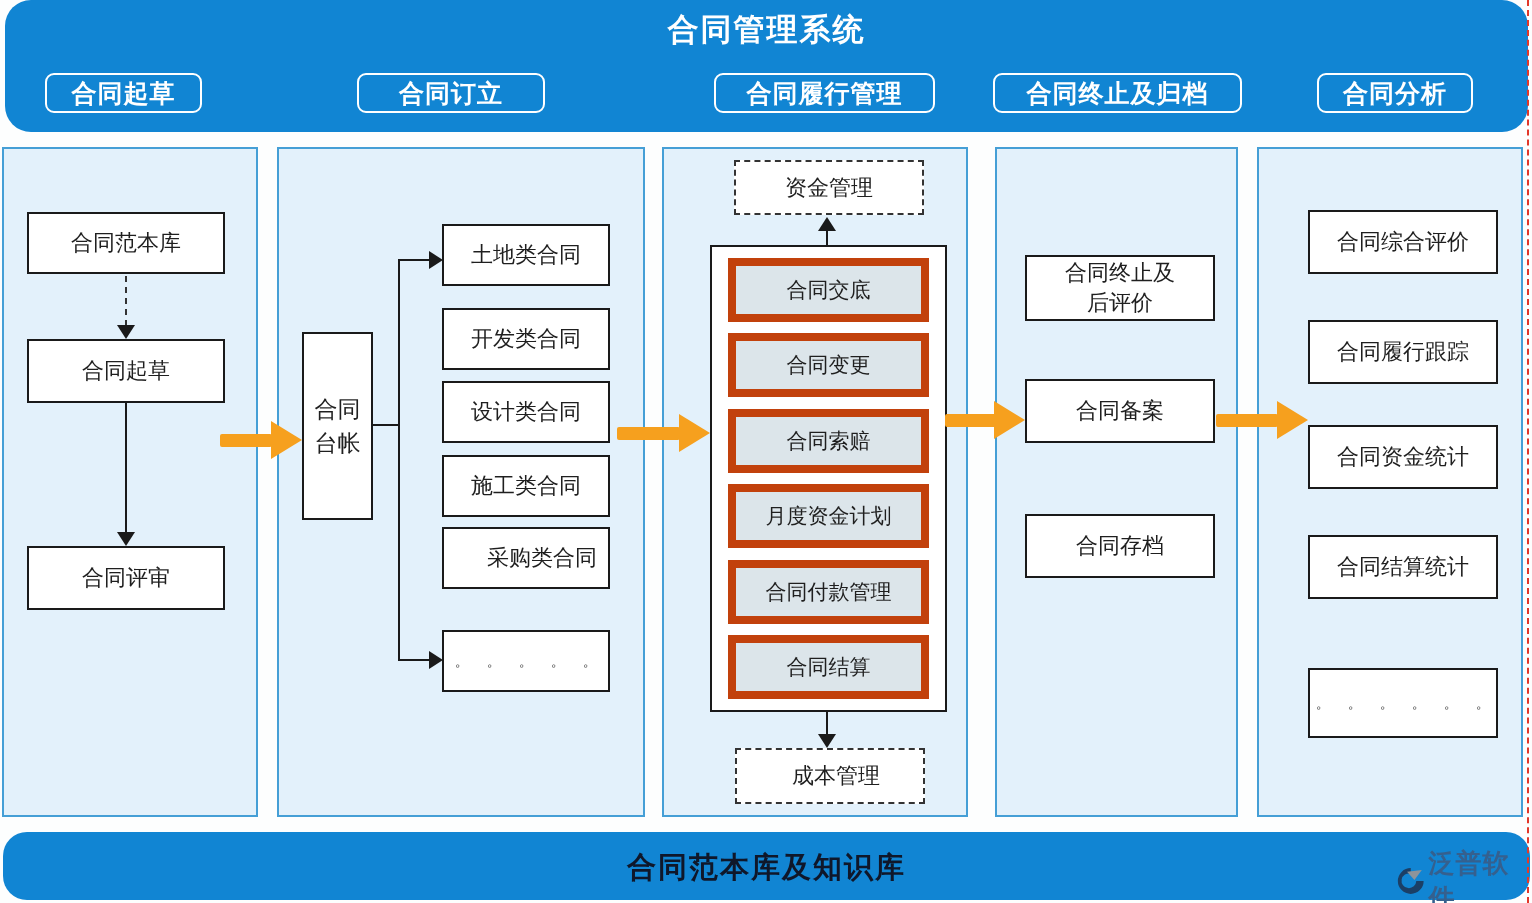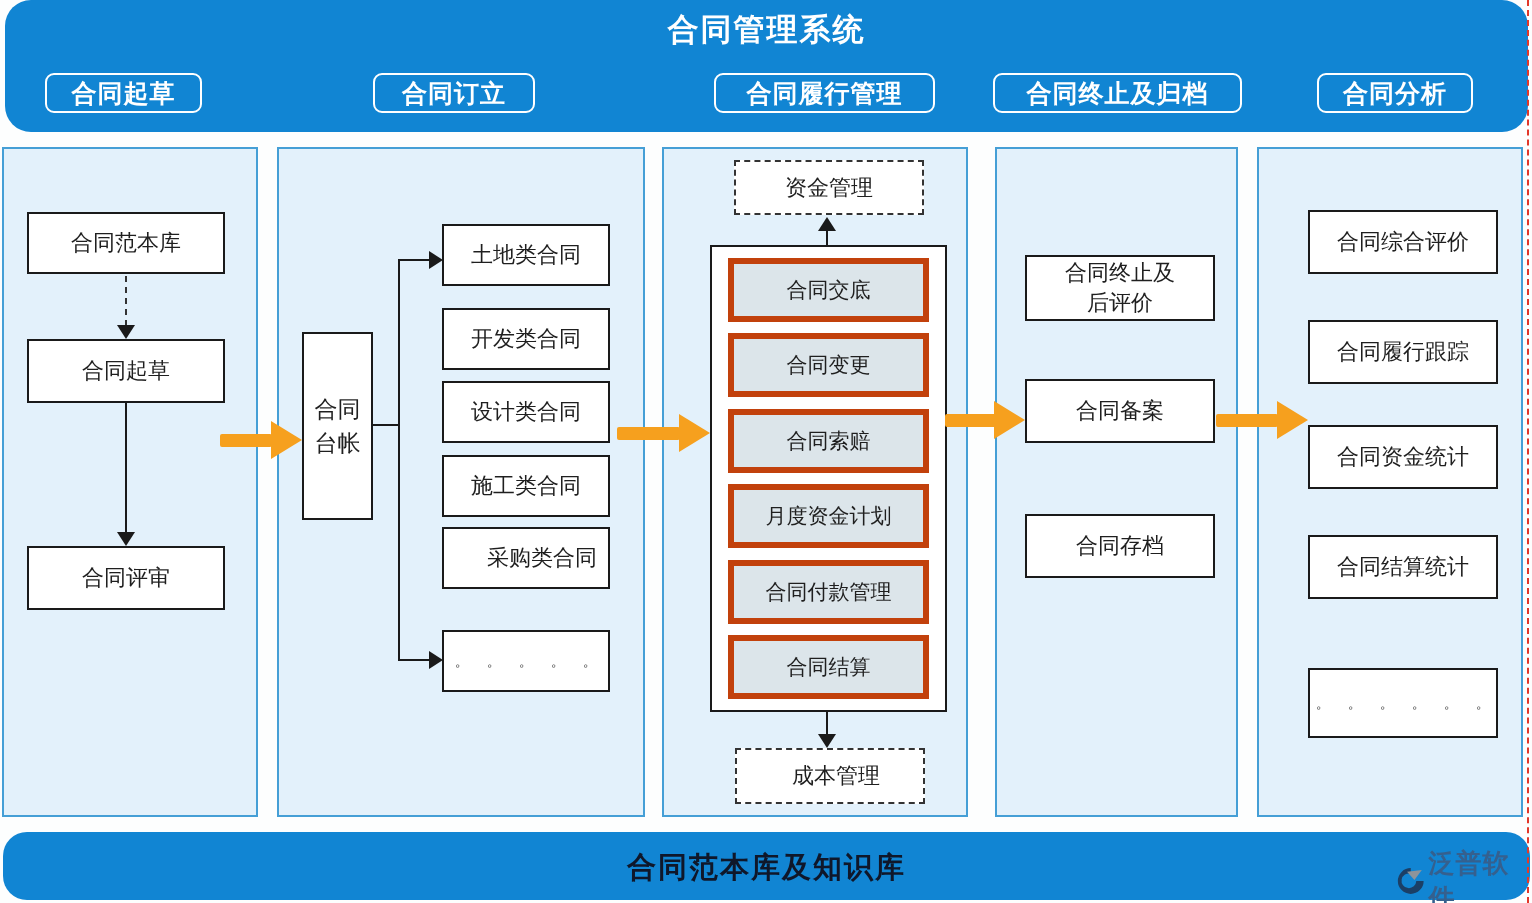--- a/index.html
+++ b/index.html
@@ -68,21 +68,21 @@
            border-left:31px solid #f6a01e; }
 
   
   .exec-container {
     position:absolute; left:710px; top:245px; width:237px; height:467px;
     background:#ffffff; border:2px solid #1a1a1a;
     display:flex; flex-direction:column; justify-content:space-between;
     padding:11px 16px;
   }
   .step {
-    height:64px; background:#dce5ea; border:6px solid #c2410c;
+    height:64px; background:#dce5ea; border:8px solid #c2410c;
     display:flex; align-items:center; justify-content:center;
     font-size:21px; font-weight:500; color:#1f1f1f;
   }
 
   
   .ledger { font-size:23px; line-height:1.5; }
 
   
   .brand {
     position:absolute; left:1396px; top:846px; width:132px;
@@ -98,21 +98,21 @@
 </head>
 <body>
 
 <div id="stage">
 
   <div class="top-banner">
     <div class="app-title">合同管理系统</div>
     <div class="phase-pill" style="left:40px;  width:157px;">
         <span>合同起草</span>
       </div>
-    <div class="phase-pill" style="left:368px; width:162px;border-radius:9px;">
+    <div class="phase-pill" style="left:352px; width:188px;border-radius:9px;">
         <span>合同订立</span>
       </div>
     <div class="phase-pill" style="left:988px; width:249px;">
         <span>合同终止及归档</span>
       </div>
     <div class="phase-pill" style="left:709px; width:221px;">
         <span>合同履行管理</span>
       </div>
     <div class="phase-pill" style="left:1312px;width:156px;">
         <span>合同分析</span>

